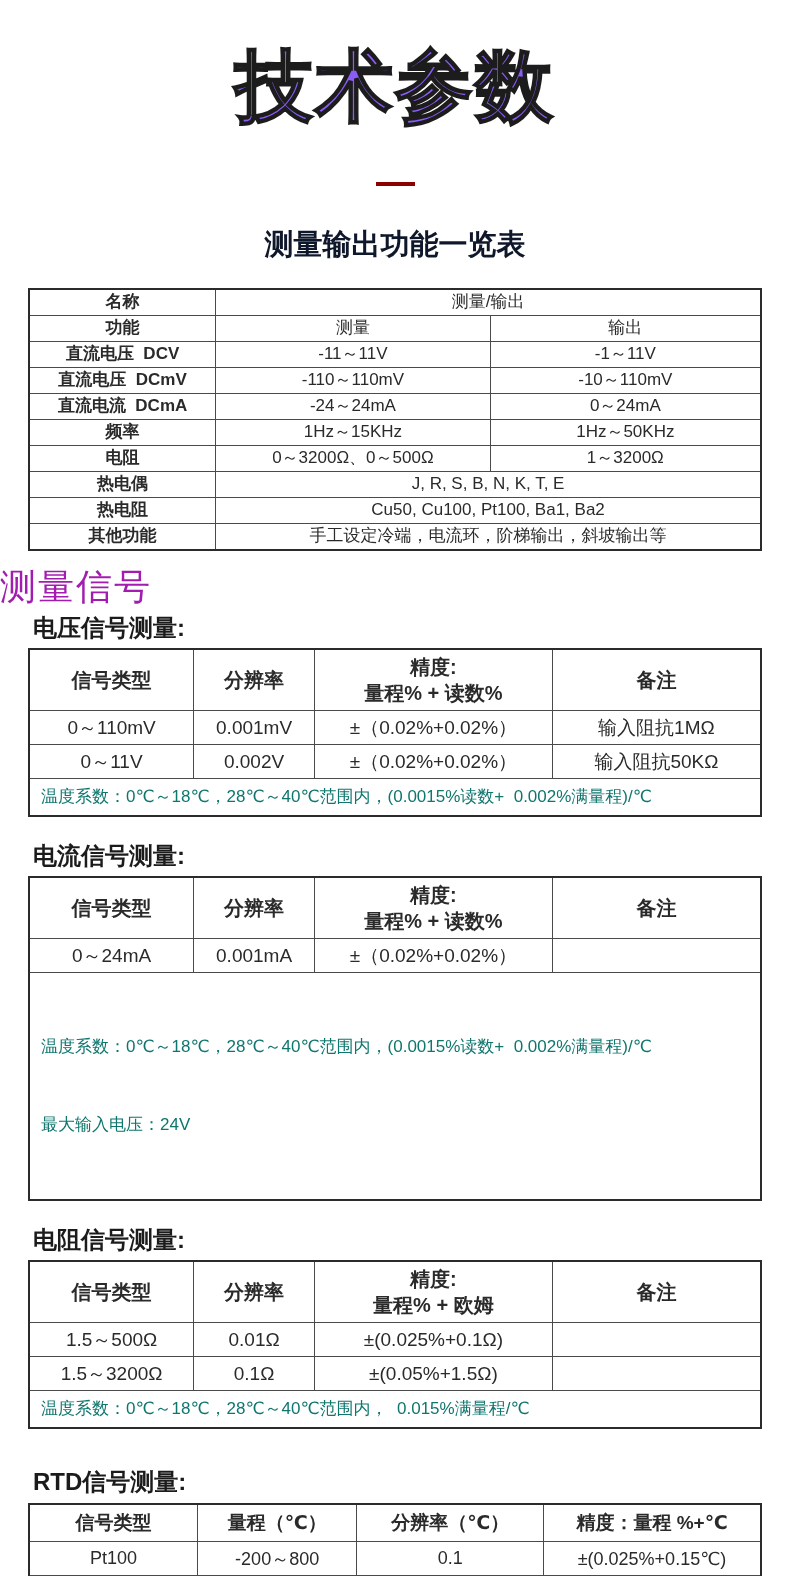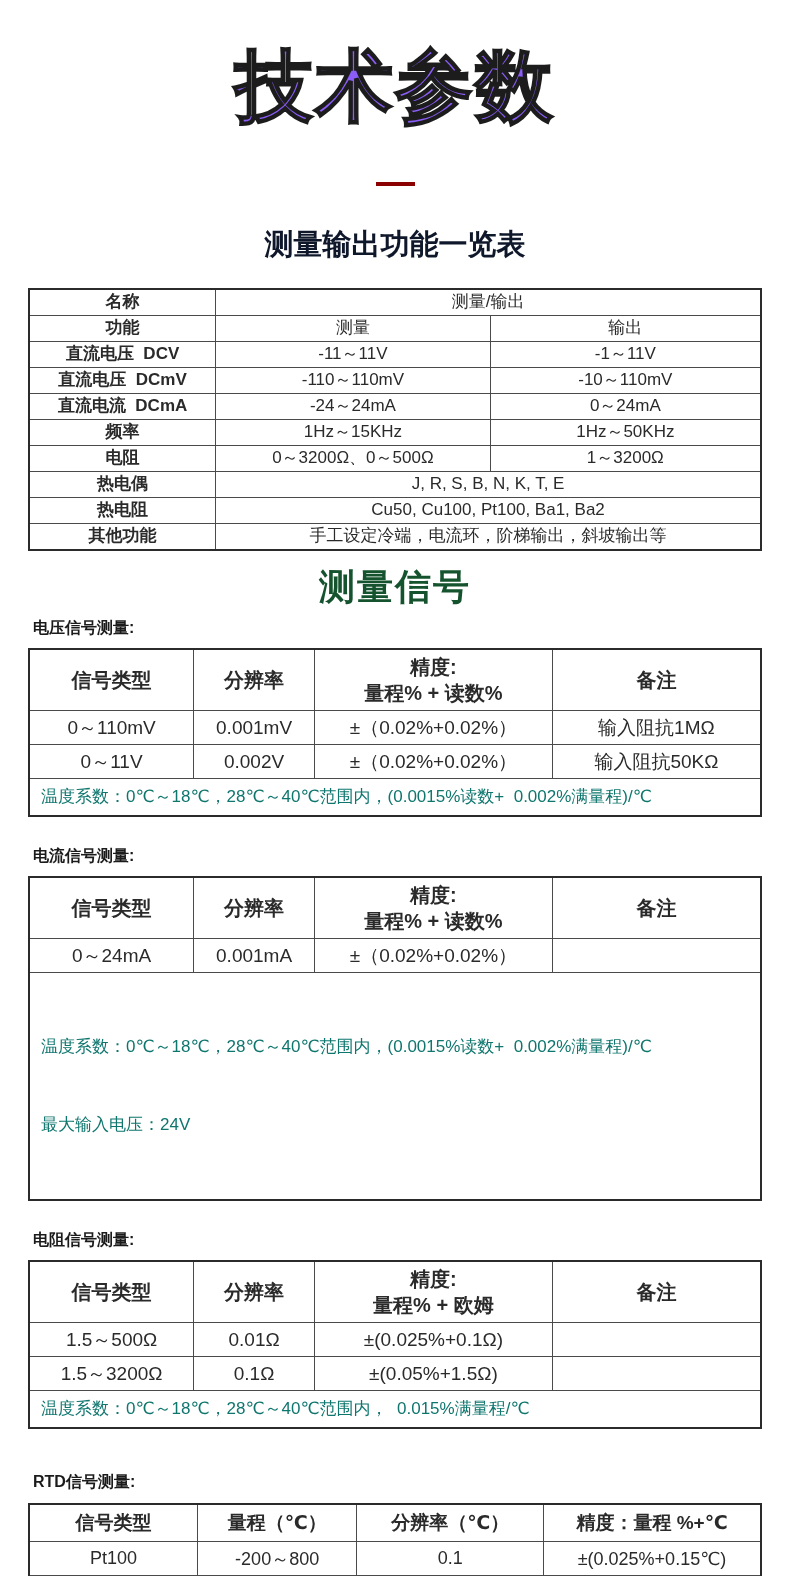--- a/index.html
+++ b/index.html
@@ -21,25 +21,25 @@
   }
   table{border-collapse:collapse;table-layout:fixed;width:734px;margin:0 auto;}
   table{border:2px solid #2b2b2b;}
   td{border:1px solid #4a4a4a;text-align:center;vertical-align:middle;color:#2a2a2a;overflow:hidden;}
   
   .overview-table{margin-top:26px;}
   .overview-table td{height:23px;padding:1px 4px;font-size:17px;line-height:1.2;}
   .overview-table .t1-label{font-weight:700;white-space:pre-wrap;}
   
   .signal-heading{
-    margin:14px 0 0;text-align:center;
-    font-size:36px;line-height:44px;font-weight:700;color:#14532d;letter-spacing:2px;
+    margin:14px 0 0;
+    font-size:36px;line-height:44px;font-weight:400;color:#a21caf;letter-spacing:2px;
   }
   .sig-label{
-    margin:26px 0 0 33px;font-size:16px;line-height:26px;font-weight:700;color:#1b1b1b;
+    margin:26px 0 0 33px;font-size:24px;line-height:26px;font-weight:700;color:#1b1b1b;
   }
   .sig-label.tight{margin-top:6px;}
   .sig-table{margin-top:7px;}
   .sig-table .hcell{height:58px;font-size:20px;font-weight:700;line-height:26px;padding:1px 4px;}
   .sig-table .dcell{height:31px;font-size:19px;padding:1px 16px;}
   .sig-table .fcell{
     text-align:left;font-size:17px;line-height:26px;padding:5px 11px;
     white-space:pre-wrap;font-weight:400;color:#0f766e;
   }
   .sig-table .fcell.tall{padding:9px 11px;}

